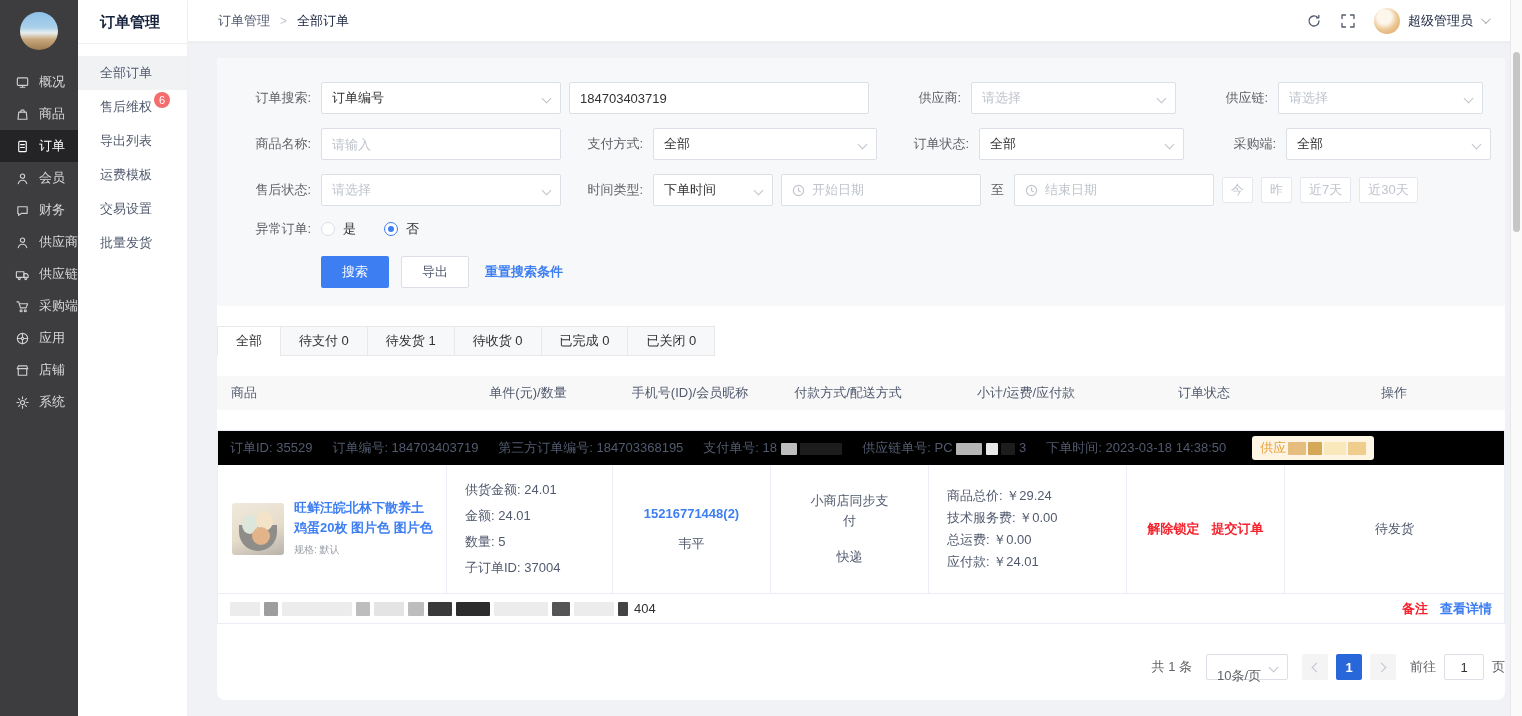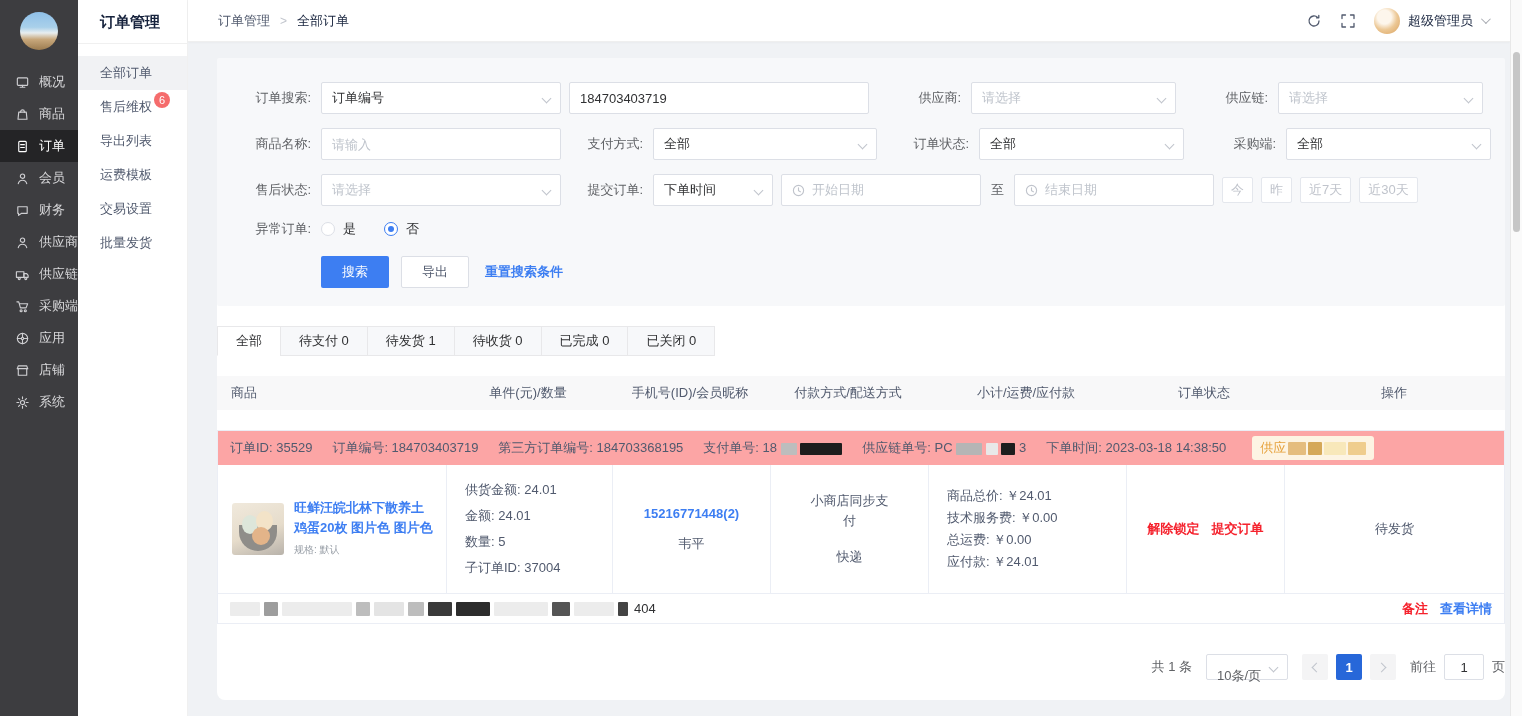--- a/index.html
+++ b/index.html
@@ -97,21 +97,21 @@
     color:#303133; margin-right:-1px; cursor:pointer; white-space:nowrap; }
   .tab.active { background:#fff; border-bottom-color:#fff; }
 
   
   .grid7 { display:grid; grid-template-columns:228px 166px 158px 158px 198px 158px 1fr; }
   .thead { margin-top:20px; background:#f8f8f9; height:34px; align-items:center; color:#515a6e; }
   .thead .th { text-align:center; }
   .thead .th:first-child { text-align:left; padding-left:14px; }
 
   .order { margin-top:20px; border:1px solid #ebeef5; }
-  .ometa { height:34px; background:#fca5a5; display:flex; align-items:center; gap:20px;
+  .ometa { height:34px; background:#000000; display:flex; align-items:center; gap:20px;
     padding:0 12px; color:#515a6e; white-space:nowrap; }
   .redact { display:inline-block; height:12px; border-radius:1px; vertical-align:middle; }
   .obadge { background:#fdf4e3; border-radius:3px; color:#e6a23c; padding:3px 8px; display:flex;
     align-items:center; gap:2px; margin-left:6px; }
   .obadge .redact { height:13px; }
   .obody { min-height:110px; }
   .obody .cell { border-left:1px solid #ebeef5; display:flex; flex-direction:column;
     justify-content:center; align-items:center; padding:12px 6px; }
   .obody .cell.prod { border-left:none; flex-direction:row; justify-content:flex-start;
     align-items:center; padding:12px 10px 12px 14px; gap:10px; }
@@ -332,21 +332,21 @@
               <span class="schev"></span>
             </div>
           </div>
 
           <div class="frow">
             <span class="flabel">售后状态:</span>
             <div class="select w240">
               <span class="sval placeholder">请选择</span>
               <span class="schev"></span>
             </div>
-            <span class="flabel l3">提交订单:</span>
+            <span class="flabel l3">时间类型:</span>
             <div class="select w120">
               <span class="sval">下单时间</span>
               <span class="schev"></span>
             </div>
             <div class="dinput w200 ml8">
               <svg viewBox="0 0 14 14">
                   <circle cx="7" cy="7" r="5.5"></circle>
                   <path d="M7 4v3.2l2 1.2"></path>
                 </svg>
               <span class="placeholder">开始日期</span>
@@ -452,21 +452,21 @@
             </div>
             <div class="cell">
               <span class="phone">15216771448(2)</span>
               <span class="buyer-name">韦平</span>
             </div>
             <div class="cell">
               <span class="pay-line" style="max-width:90px;">小商店同步支付</span>
               <span class="pay-line">快递</span>
             </div>
             <div class="cell left" style="line-height:22px;">
-              <span>商品总价: ￥24.01</span>
+              <span>商品总价: ￥29.24</span>
               <span>技术服务费: ￥0.00</span>
               <span>总运费: ￥0.00</span>
               <span>应付款: ￥24.01</span>
             </div>
             <div class="cell actions">
               <span class="action-red">解除锁定</span>
               <span class="action-red">提交订单</span>
             </div>
             <div class="cell">
               <span class="status-text">待发货</span>

